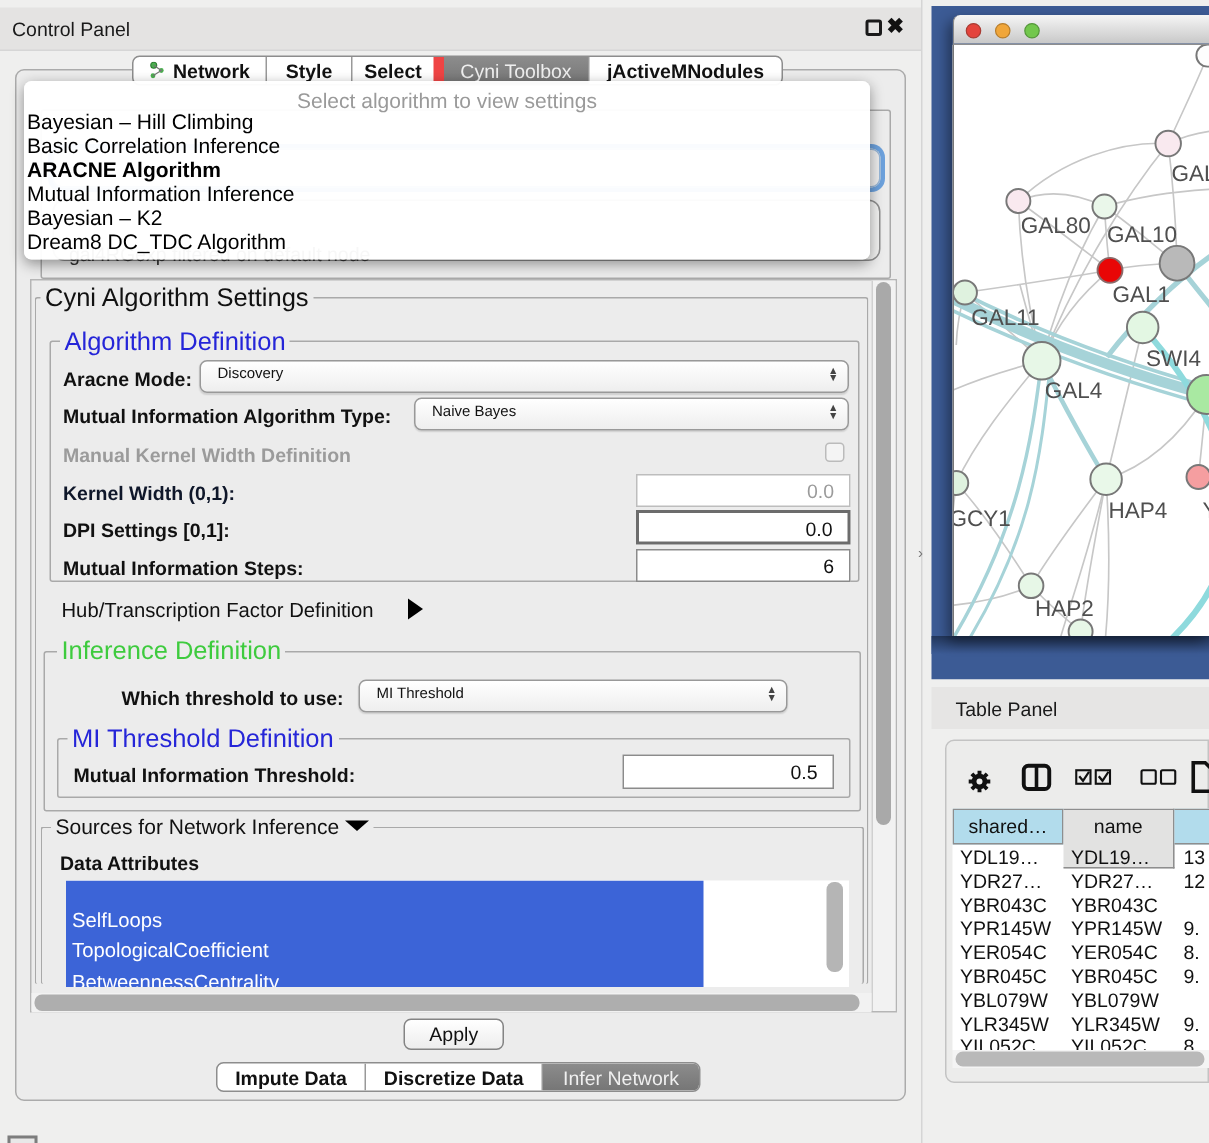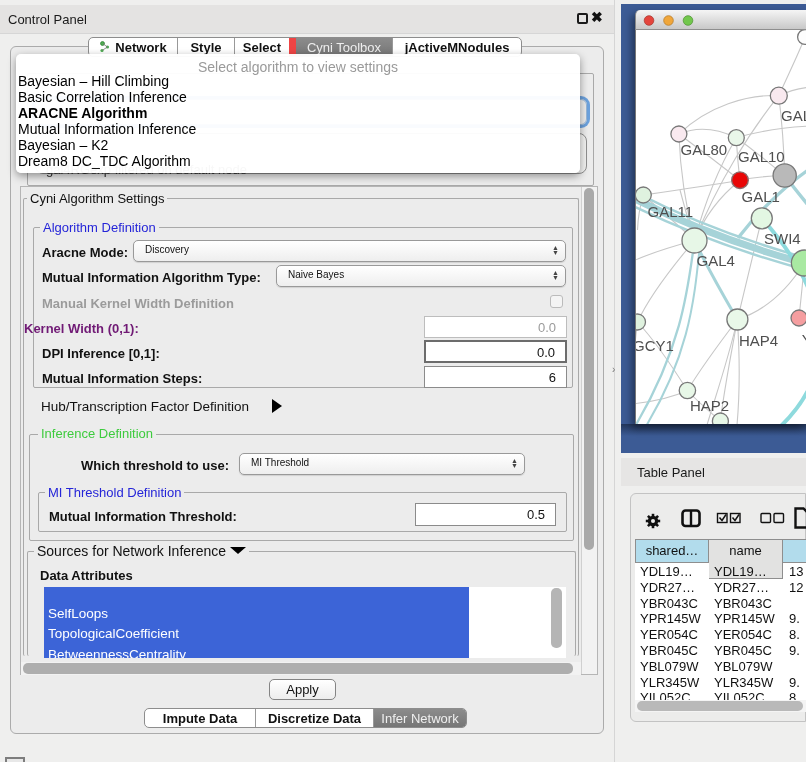--- a/index.html
+++ b/index.html
@@ -1,21 +1,21 @@
 <!DOCTYPE html>
 <html><head>
 <meta charset="utf-8">
 <style>
 *{margin:0;padding:0;box-sizing:border-box}
 html,body{width:806px;height:762px;overflow:hidden}
 body{position:relative;background:#efefee;font-family:"Liberation Sans",sans-serif;font-size:13px;color:#111;-webkit-font-smoothing:antialiased}
 .a{position:absolute}
 .bold{font-weight:bold}
 .grp{position:absolute;border:1px solid #a9a9a9;border-radius:2px}
-.gtitle{position:absolute;background:#ececec;padding:0 3px;line-height:13px;font-size:13px}
+.gtitle{position:absolute;background:#ececec;padding:0 3px;line-height:13px;font-size:17px}
 .combo{position:absolute;border:1px solid #999;border-radius:5px;background:linear-gradient(#ffffff,#eeeeee);box-shadow:0 1px 1px rgba(0,0,0,0.12)}
 .combo .ct{position:absolute;left:11px;top:3px;font-size:10px}
 .spin{position:absolute;width:9px;color:#444;font-size:7px;line-height:5px;text-align:center}
 .tf{position:absolute;background:#fff;border:1px solid #9a9a9a;text-align:right;font-size:13px;padding:3px 10px 4px 0}
 </style>
 </head>
 <body>
 
 <div class="a" style="left:0;top:0;width:614px;height:762px;background:#efefee"></div>
 
@@ -67,24 +67,24 @@
 
 <div class="a bold" style="left:42px;top:270px">Mutual Information Algorithm Type:</div>
 <div class="combo" style="left:276px;top:265px;width:290px;height:22px">
     <span class="ct">Naive Bayes</span>
     <span class="spin" style="right:5px;top:4px">▲<br>▼</span>
   </div>
 
 <div class="a bold" style="left:42px;top:296px;color:#9b9b9b">Manual Kernel Width Definition</div>
 <div class="a" style="left:550px;top:295px;width:13px;height:13px;background:#f4f4f4;border:1px solid #bbb;border-radius:3px"></div>
 
-<div class="a bold" style="left:24px;top:321px;color:#701a75">Kernel Width (0,1):</div>
+<div class="a bold" style="left:42px;top:321px;color:#0f172a">Kernel Width (0,1):</div>
 <div class="tf" style="left:424px;top:316px;width:143px;height:22px;border-color:#bdbdbd;color:#9b9b9b">0.0</div>
 
-<div class="a bold" style="left:42px;top:346px">DPI Inference [0,1]:</div>
+<div class="a bold" style="left:42px;top:346px">DPI Settings [0,1]:</div>
 <div class="tf" style="left:424px;top:340px;width:143px;height:23px;border:2px solid #6c6c6c">0.0</div>
 
 <div class="a bold" style="left:42px;top:371px">Mutual Information Steps:</div>
 <div class="tf" style="left:424px;top:366px;width:143px;height:22px;border-color:#8b8b8b">6</div>
 
 <div class="a" style="left:41px;top:399px;font-size:13.5px">Hub/Transcription Factor Definition</div>
 <div class="a" style="left:272px;top:399px;width:0;height:0;border-left:10px solid #000;border-top:7px solid transparent;border-bottom:7px solid transparent"></div>
 
 <div class="grp" style="left:29px;top:434px;width:545px;height:107px"></div>
 <div class="gtitle" style="left:38px;top:427px;color:#3ecb3e">Inference Definition</div>
@@ -105,21 +105,21 @@
 <div class="a bold" style="left:40px;top:568px">Data Attributes</div>
 
 <div class="a" style="left:44px;top:587px;width:522px;height:71px;background:#fff;overflow:hidden">
   <div style="position:absolute;left:0;top:0;width:425px;height:100px;background:#3c64d7;color:#fff;font-size:13.5px;line-height:20.3px;padding:17px 0 0 4px">SelfLoops<br>TopologicalCoefficient<br>BetweennessCentrality<br>gal4RGexp</div>
   <div style="position:absolute;left:507px;top:1px;width:11px;height:60px;background:#b5b5b5;border-radius:5px"></div>
 </div>
 
 <div class="a" style="left:269px;top:679px;width:67px;height:21px;background:linear-gradient(#ffffff,#ededed);border:1px solid #848484;border-radius:5px;text-align:center;line-height:19px;font-size:13px">Apply</div>
 
 <div class="a" style="left:144px;top:708px;width:323px;height:20px;background:#fff;border:1px solid #8d8d8d;border-radius:5px;overflow:hidden;display:flex">
- <div style="width:111px;display:flex;align-items:center;justify-content:center;border-right:1px solid #999;font-weight:bold">Impute Data</div>
+ <div style="width:99px;display:flex;align-items:center;justify-content:center;border-right:1px solid #999;font-weight:bold">Impute Data</div>
  <div style="width:118px;display:flex;align-items:center;justify-content:center;border-right:1px solid #999;font-weight:bold">Discretize Data</div>
  <div style="flex:1;display:flex;align-items:center;justify-content:center;background:linear-gradient(#8c8c8c,#767676);color:#efefef">Infer Network</div>
 </div>
 
 <div class="a" style="left:16px;top:54px;width:564px;height:119px;background:rgba(255,255,255,0.96);border-radius:5px;box-shadow:0 3px 9px rgba(0,0,0,0.4)">
   <div style="position:absolute;left:0;top:5px;width:100%;text-align:center;color:#9a9a9a;font-size:14px">Select algorithm to view settings</div>
   <div style="position:absolute;left:2px;top:19px;line-height:16px;font-size:14px;color:#000">Bayesian – Hill Climbing<br>Basic Correlation Inference<br><b>ARACNE Algorithm</b><br>Mutual Information Inference<br>Bayesian – K2<br>Dream8 DC_TDC Algorithm</div>
 </div>
 
 <div class="a" style="left:5px;top:757px;width:20px;height:10px;background:#e8e8e8;border:2px solid #7d7d7d"></div>

